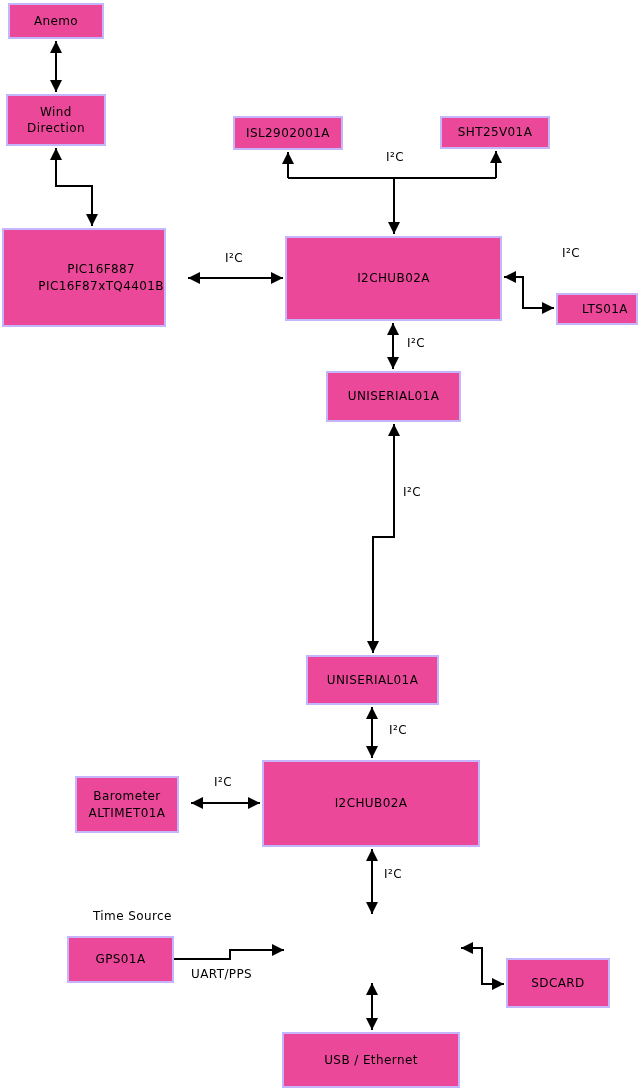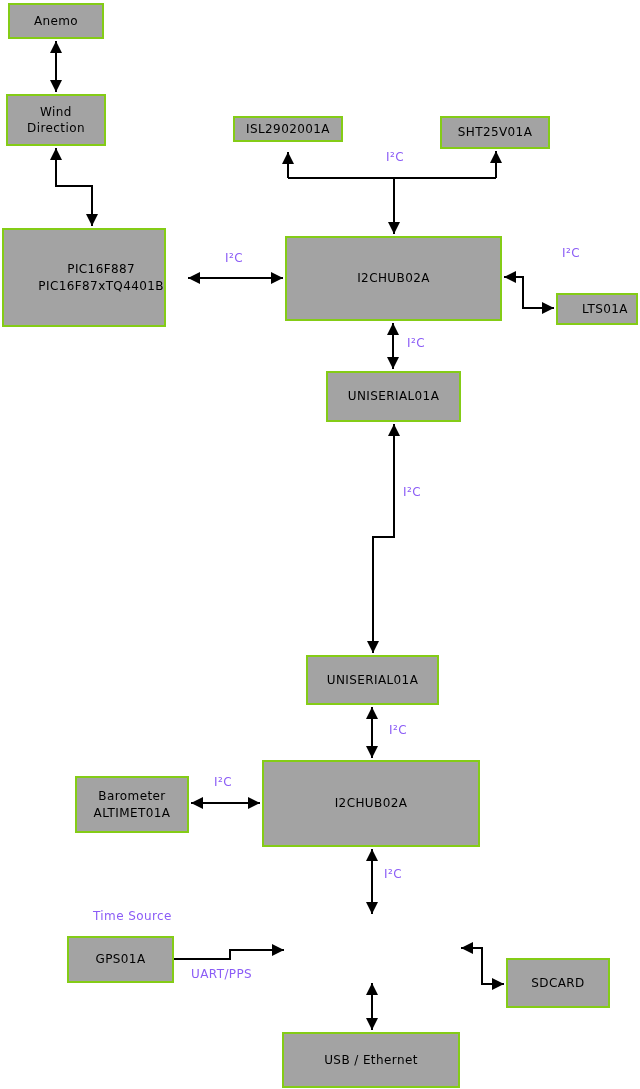--- a/index.html
+++ b/index.html
@@ -23,53 +23,53 @@
     height: 1089px;
   }
   .wire {
     fill: none;
     stroke: #000000;
     stroke-width: 2;
   }
   .node {
     position: absolute;
     box-sizing: border-box;
-    border: 2px solid #84cc16;
-    background: #a3a3a3;
+    border: 2px solid #c4b5fd;
+    background: #ec4899;
     display: flex;
     align-items: center;
     justify-content: center;
     text-align: center;
   }
   .node-label {
     font-size: 12px;
     line-height: 1.35;
     color: #000000;
     letter-spacing: 0.4px;
     white-space: pre-line;
   }
   .edge-label {
     position: absolute;
     font-size: 12px;
-    color: #8b5cf6;
+    color: #000000;
     letter-spacing: 0.4px;
     white-space: nowrap;
   }
   
   .n-anemo  { left: 8px;   top: 3px;    width: 96px;  height: 36px; }
   .n-wind   { left: 6px;   top: 94px;   width: 100px; height: 52px; }
   .n-pic    { left: 2px;   top: 228px;  width: 164px; height: 99px; justify-content: flex-end; }
-  .n-isl    { left: 233px; top: 116px;  width: 110px; height: 26px; }
+  .n-isl    { left: 233px; top: 116px;  width: 110px; height: 34px; }
   .n-sht    { left: 440px; top: 116px;  width: 110px; height: 33px; justify-content: center; }
   .n-hub1   { left: 285px; top: 236px;  width: 217px; height: 85px; }
   .n-lts    { left: 556px; top: 293px;  width: 82px;  height: 32px; padding-left: 16px; }
   .n-uni1   { left: 326px; top: 371px;  width: 135px; height: 51px; }
   .n-uni2   { left: 306px; top: 655px;  width: 133px; height: 50px; }
   .n-hub2   { left: 262px; top: 760px;  width: 218px; height: 87px; }
-  .n-baro   { left: 75px;  top: 776px;  width: 114px; height: 57px; }
+  .n-baro   { left: 75px;  top: 776px;  width: 104px; height: 57px; }
   .n-arm    { left: 286px; top: 916px;  width: 173px; height: 65px; }
   .n-gps    { left: 67px;  top: 936px;  width: 107px; height: 47px; text-align: center; }
   .n-sdcard { left: 506px; top: 958px;  width: 104px; height: 50px; }
   .n-usb    { left: 282px; top: 1032px; width: 178px; height: 56px; }
   
   .l-i2c-top      { left: 386px; top: 150px; }
   .l-i2c-pic      { left: 225px; top: 251px; }
   .l-i2c-lts      { left: 562px; top: 246px; }
   .l-i2c-hub1uni  { left: 407px; top: 336px; }
   .l-i2c-uniuni   { left: 403px; top: 485px; }

